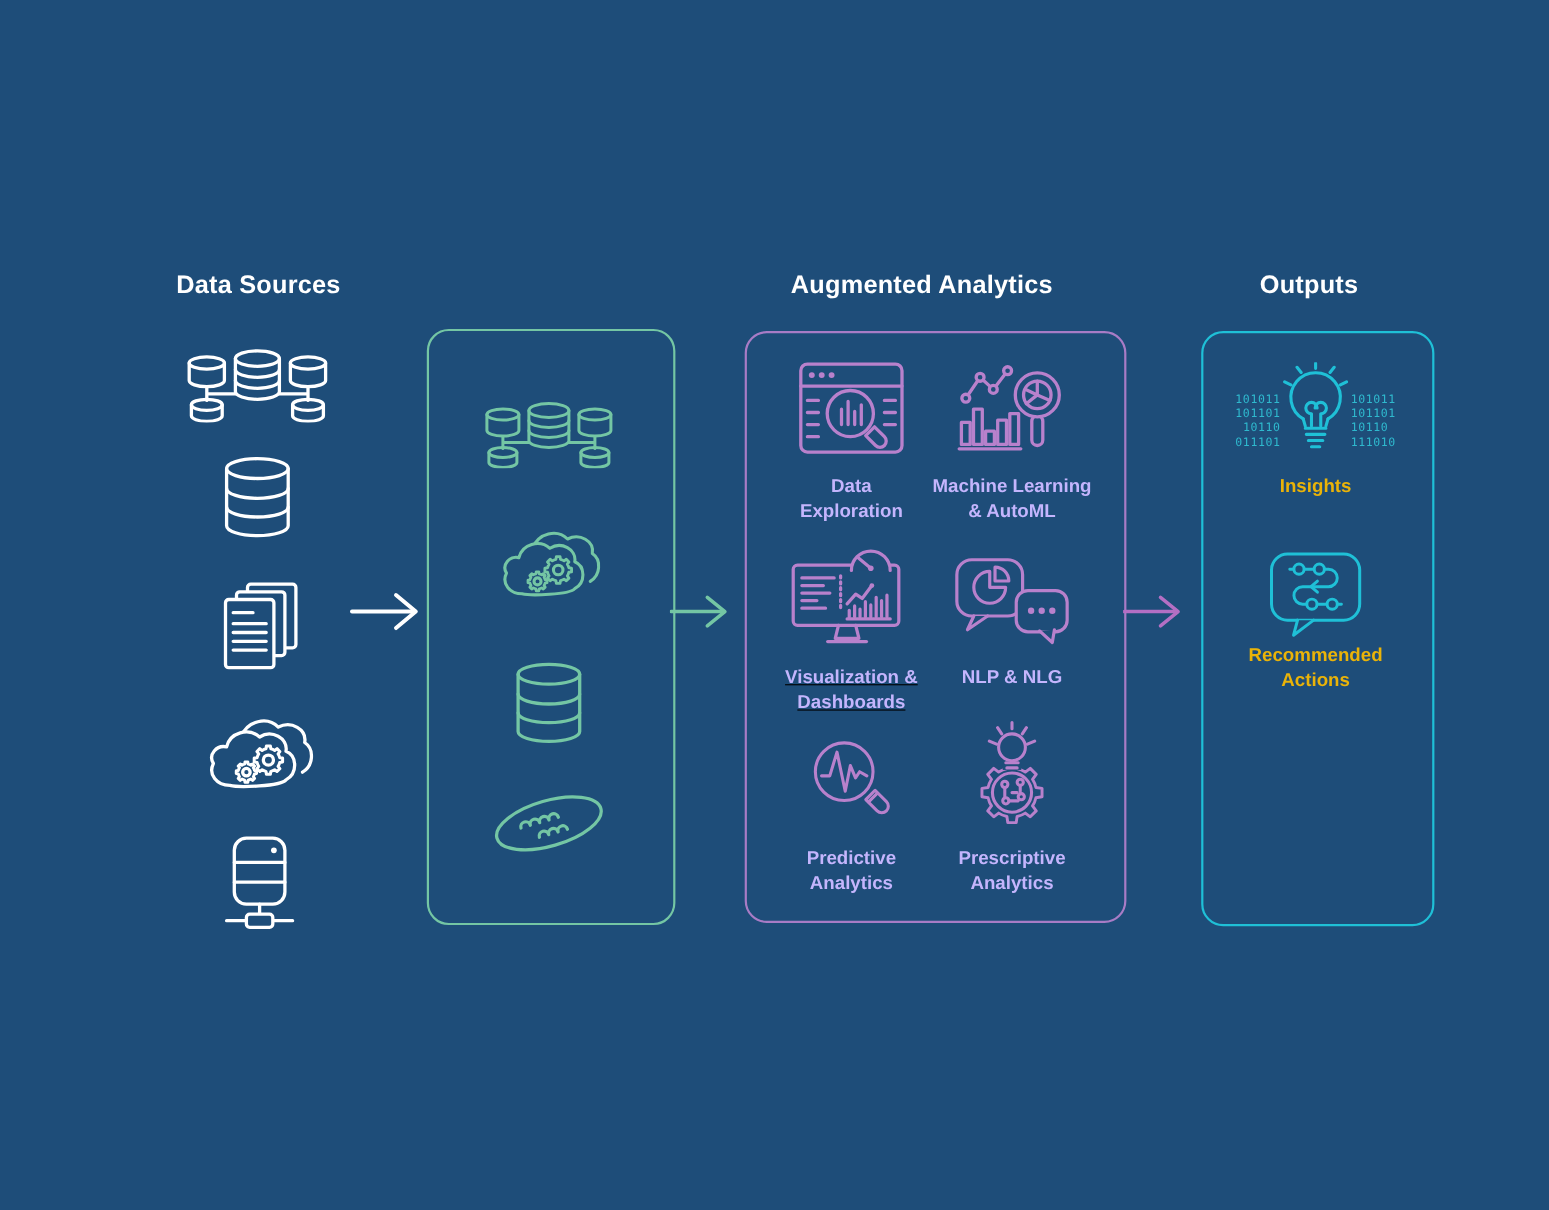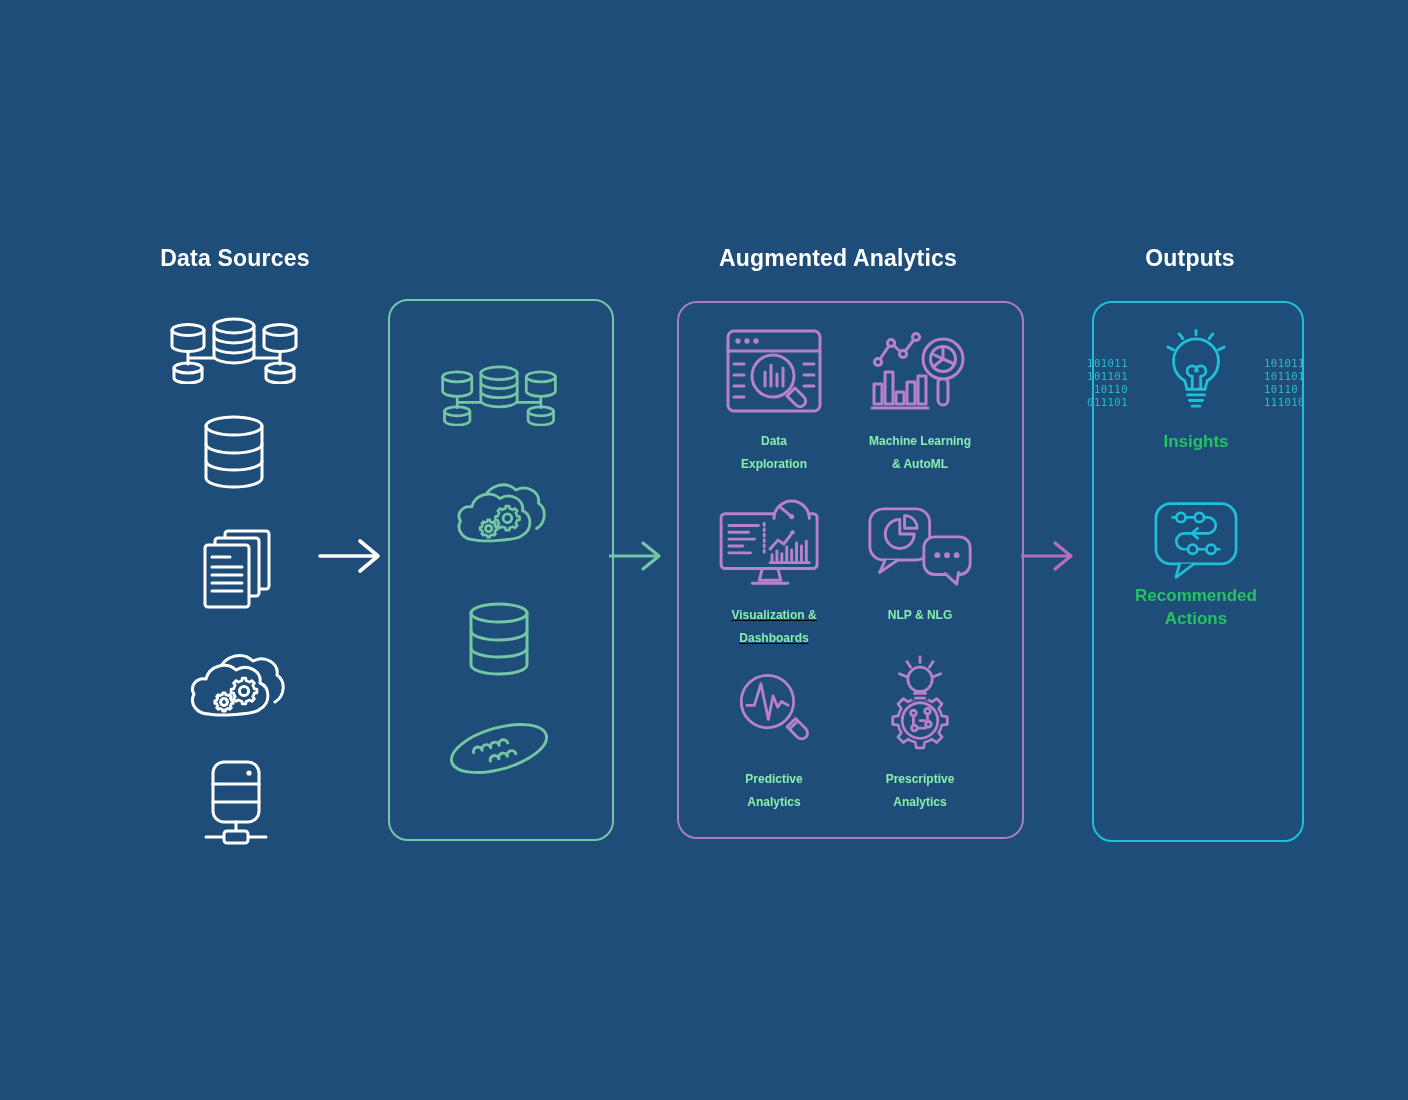--- a/index.html
+++ b/index.html
@@ -20,32 +20,32 @@
   .panel{position:absolute;border-radius:20px;border:2px solid;}
   .panel.green{border-color:#74C6A4;}
   .panel.purple{border-color:#A87CC6;}
   .panel.cyan{border-color:#1FC0D7;}
   .abs{position:absolute;}
   .aa-cell{
     position:absolute;width:172px;display:flex;flex-direction:column;align-items:center;
   }
   .aa-iconbox{display:flex;align-items:center;justify-content:center;}
   .aa-label{
-    margin-top:10px;text-align:center;color:#86efac;
-    font-size:12px;font-weight:bold;line-height:23px;
+    margin-top:10px;text-align:center;color:#c4b5fd;
+    font-size:17px;font-weight:bold;line-height:23px;
   }
   .out-item{
     position:absolute;left:1092px;width:208px;display:flex;flex-direction:column;align-items:center;
   }
   .out-label{
-    margin-top:12px;text-align:center;color:#22c55e;
+    margin-top:12px;text-align:center;color:#eab308;
     font-size:17px;font-weight:bold;line-height:23px;
   }
   .lbl-line{display:block;}
-  .insight-row{display:flex;align-items:center;justify-content:center;gap:36px;}
+  .insight-row{display:flex;align-items:center;justify-content:center;}
   .binary{
     font-family:"DejaVu Sans Mono", monospace;
     font-size:10.5px;line-height:13px;color:#2FB9CE;letter-spacing:.5px;
     margin-top:26px;
   }
   .binary.left{text-align:right;}
   .binary.right{text-align:left;}
   .binary span{display:block;}
 </style>
 </head>

